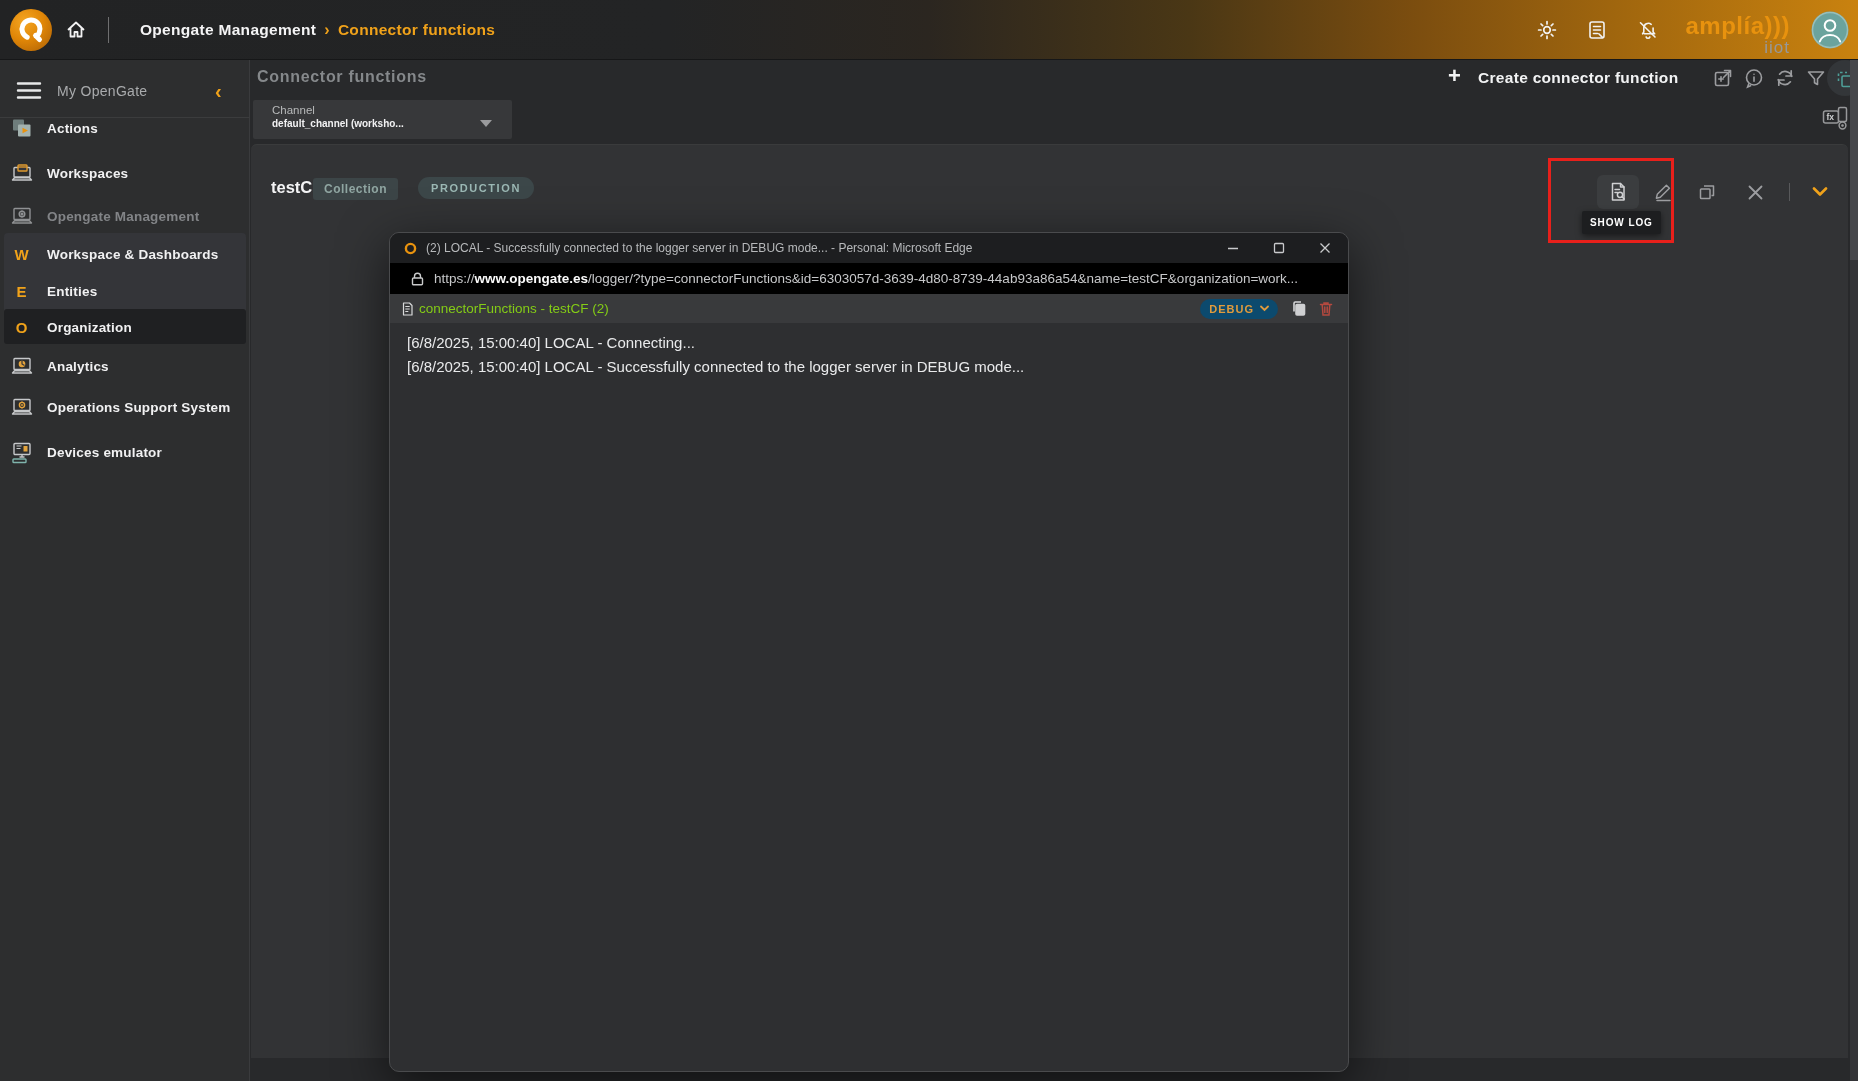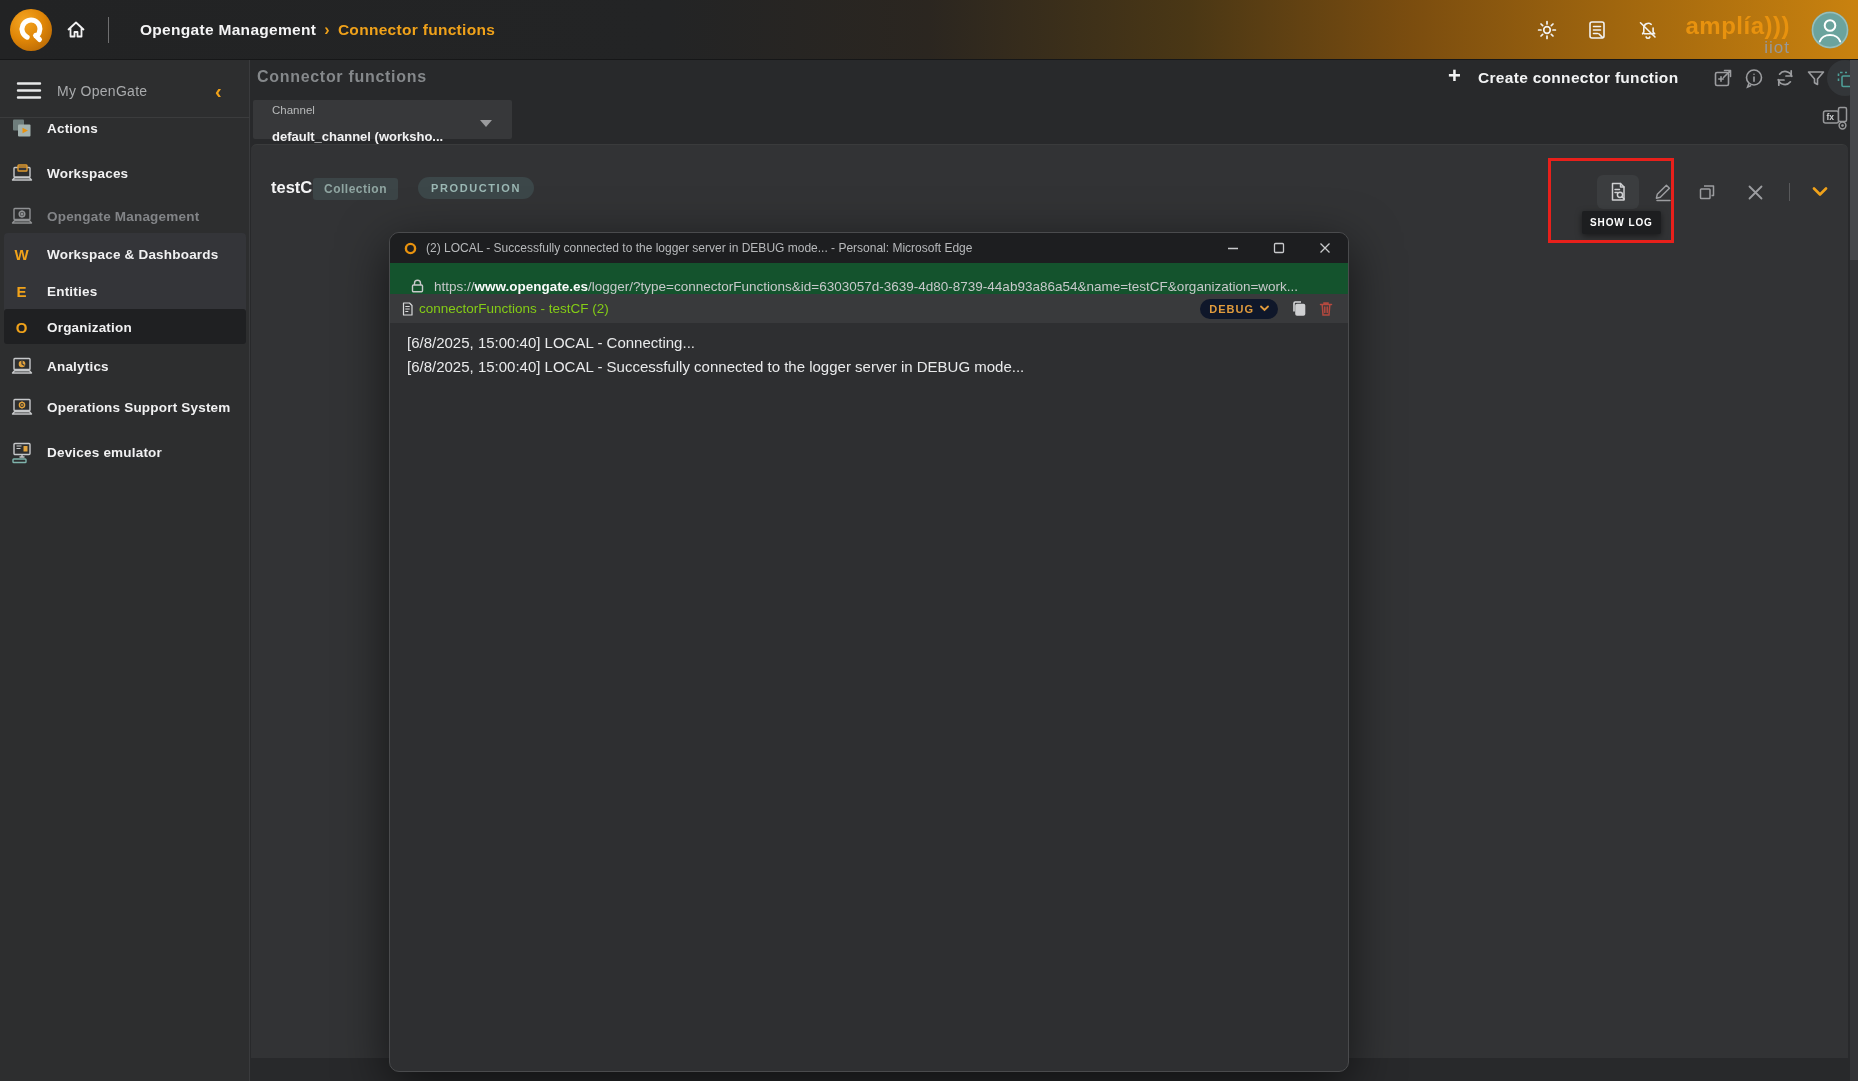--- a/index.html
+++ b/index.html
@@ -31,45 +31,45 @@
   .sb-label.dim{color:#828487}
   .sb-group{left:4px;top:173px;width:242px;height:110px;background:#343539;border-radius:4px}
   .sb-active{left:4px;top:249px;width:242px;height:35px;background:#1f2022;border-radius:3px}
 
   
   .page-title{color:#85888b;font-size:16px;font-weight:bold;letter-spacing:.7px}
   .create-plus{color:#f2f3f4;font-size:22px;font-weight:bold;line-height:1}
   .create-label{color:#f2f3f4;font-size:15.5px;font-weight:bold;letter-spacing:.3px}
   .chan-box{left:253px;top:100px;width:259px;height:39px;background:#37383a;border-radius:2px;padding:4px 0 0 19px;cursor:pointer}
   .chan-label{color:#b7b9ba;font-size:11.5px}
-  .chan-value{color:#f2f2f3;font-size:13px;font-weight:600;margin-top:13px}
+  .chan-value{color:#f2f2f3;font-size:10px;font-weight:600;margin-top:2px}
   .chan-caret{left:480px;top:120px;width:0;height:0;border-left:6px solid transparent;border-right:6px solid transparent;border-top:7px solid #9a9b9d}
   .panel{left:251px;top:144px;width:1597px;height:914px;background:#323335;border-radius:6px 6px 0 0;border-top:1px solid #3a3b3c}
   .fn-name{color:#f4f4f5;font-size:16.5px;font-weight:bold}
   .badge-col{background:#3c4547;color:#8fa5a1;font-size:12px;font-weight:bold;letter-spacing:.5px;padding:4px 11px;border-radius:3px}
   .badge-prod{background:#3c4749;color:#9bb8b4;font-size:11px;font-weight:bold;letter-spacing:1.6px;padding:5px 13px;border-radius:12px}
   .iconbtn-bg{background:#3b3d3f;border-radius:6px}
   .row-div{width:1px;height:18px;background:#58595b}
   .tooltip{background:#1d1e20;color:#fff;font-size:10px;font-weight:bold;letter-spacing:.9px;
     padding:6px 8px;border-radius:2px;box-shadow:0 2px 6px rgba(0,0,0,.5);white-space:nowrap}
   .red-annotation{border:3px solid #e8201b;z-index:70}
   .teal-circle{width:36px;height:36px;border-radius:50%;background:#333639;display:flex;align-items:center;justify-content:center}
 
   
   .popup{left:389px;top:232px;width:960px;height:840px;background:#2e2f31;border-radius:10px;
     border:1px solid #4a4b4d;box-shadow:0 14px 50px rgba(0,0,0,.6);z-index:50;overflow:hidden}
   .pw-titlebar{height:30px;background:#1d1e20;display:flex;align-items:center;padding-left:14px}
   .pw-title{color:#b7b9bb;font-size:12px;margin-left:9px;white-space:nowrap;overflow:hidden;text-overflow:ellipsis;max-width:700px}
   .pw-ctl{width:46px;height:30px;display:flex;align-items:center;justify-content:center;cursor:pointer}
-  .pw-urlbar{height:31px;background:#14532d;display:flex;align-items:flex-end;padding-left:20px}
+  .pw-urlbar{height:31px;background:#000000;display:flex;align-items:center;padding-left:20px}
   .pw-url{font-size:13.5px;margin-left:9px;white-space:nowrap;color:#c7c8ca}
   .pw-url .dom{color:#fafafa;font-weight:600}
   .pw-logheader{height:29px;background:#393a3c;display:flex;align-items:center;padding:0 14px 0 10px}
   .pw-logtitle{color:#84cc16;font-size:13.5px;margin-left:4px}
-  .debug-pill{margin-left:auto;background:#0f172a;border-radius:10px;padding:4px 9px;display:flex;align-items:center;gap:6px;cursor:pointer}
+  .debug-pill{margin-left:auto;background:#0c4a6e;border-radius:10px;padding:4px 9px;display:flex;align-items:center;gap:6px;cursor:pointer}
   .debug-txt{color:#e09b3d;font-size:11px;font-weight:bold;letter-spacing:1px}
   .pw-body{padding:8px 0 0 17px}
   .log-line{color:#e9eaeb;font-size:15px;line-height:23.5px;white-space:nowrap}
 
   .scrollbar{left:1850px;top:60px;width:8px;height:1021px;background:#333437}
   .scroll-thumb{left:1850px;top:60px;width:8px;height:200px;background:#45464a}
 </style>
 </head>
 <body>
 

